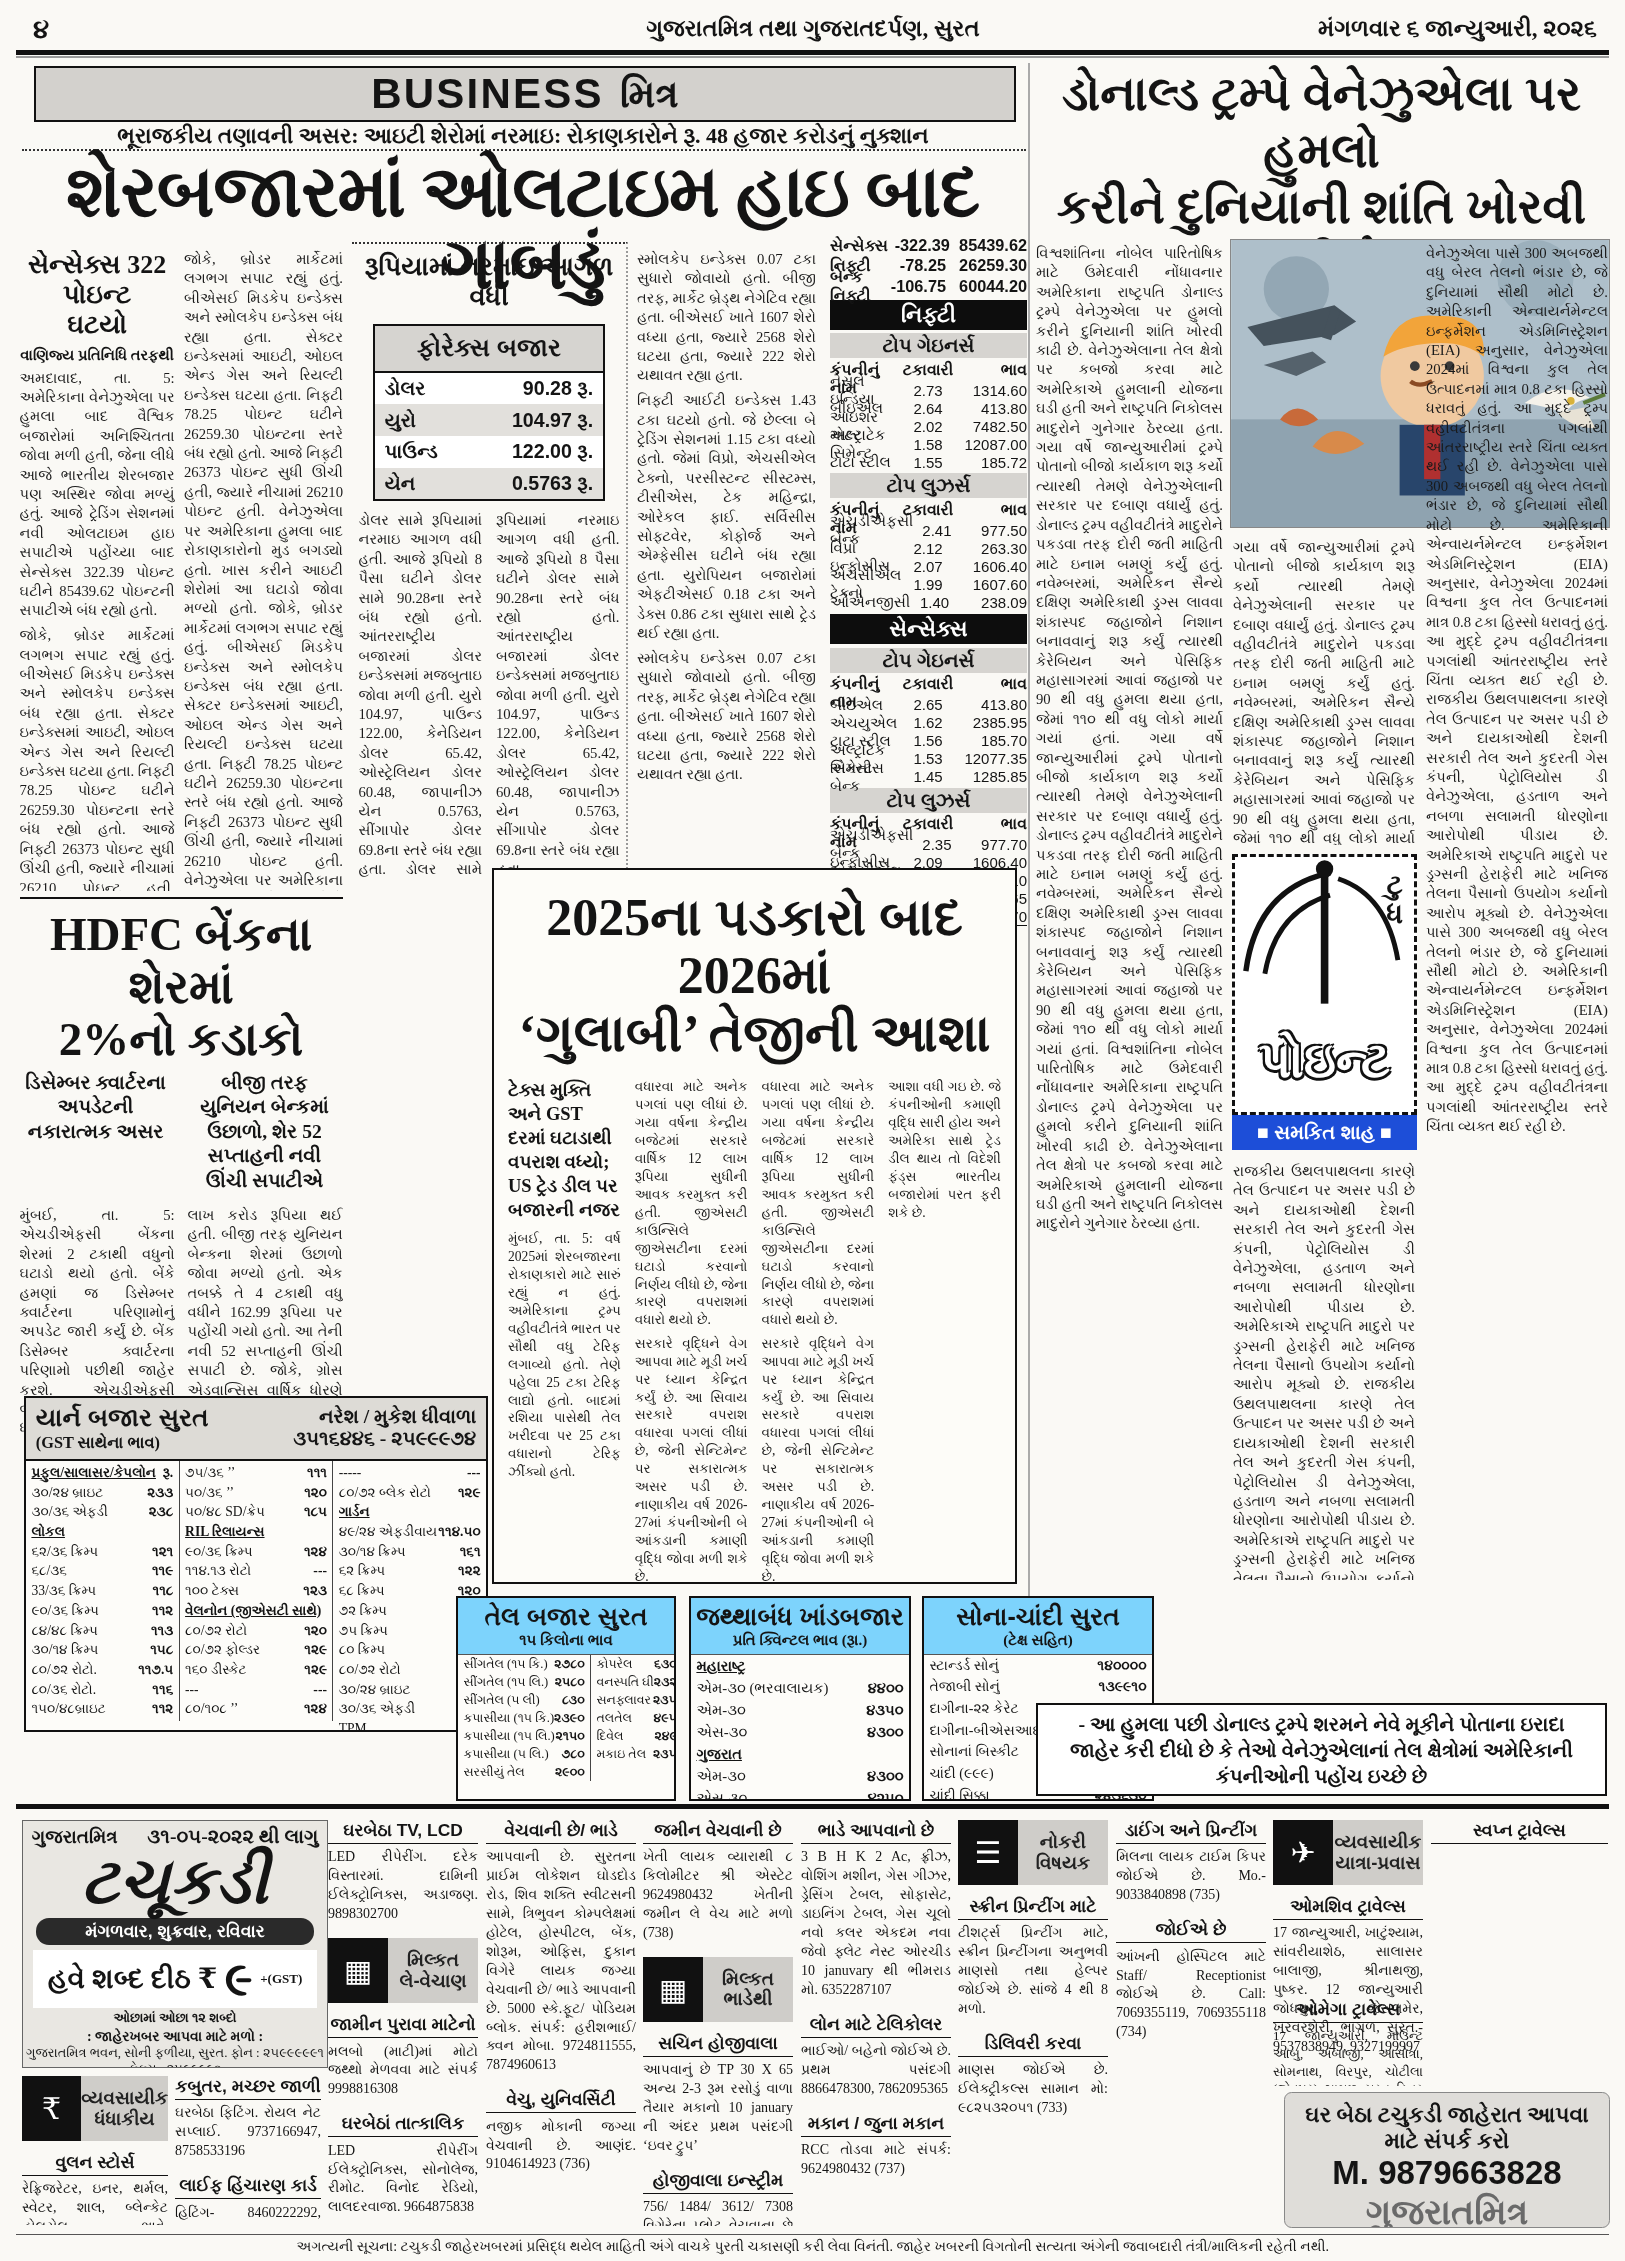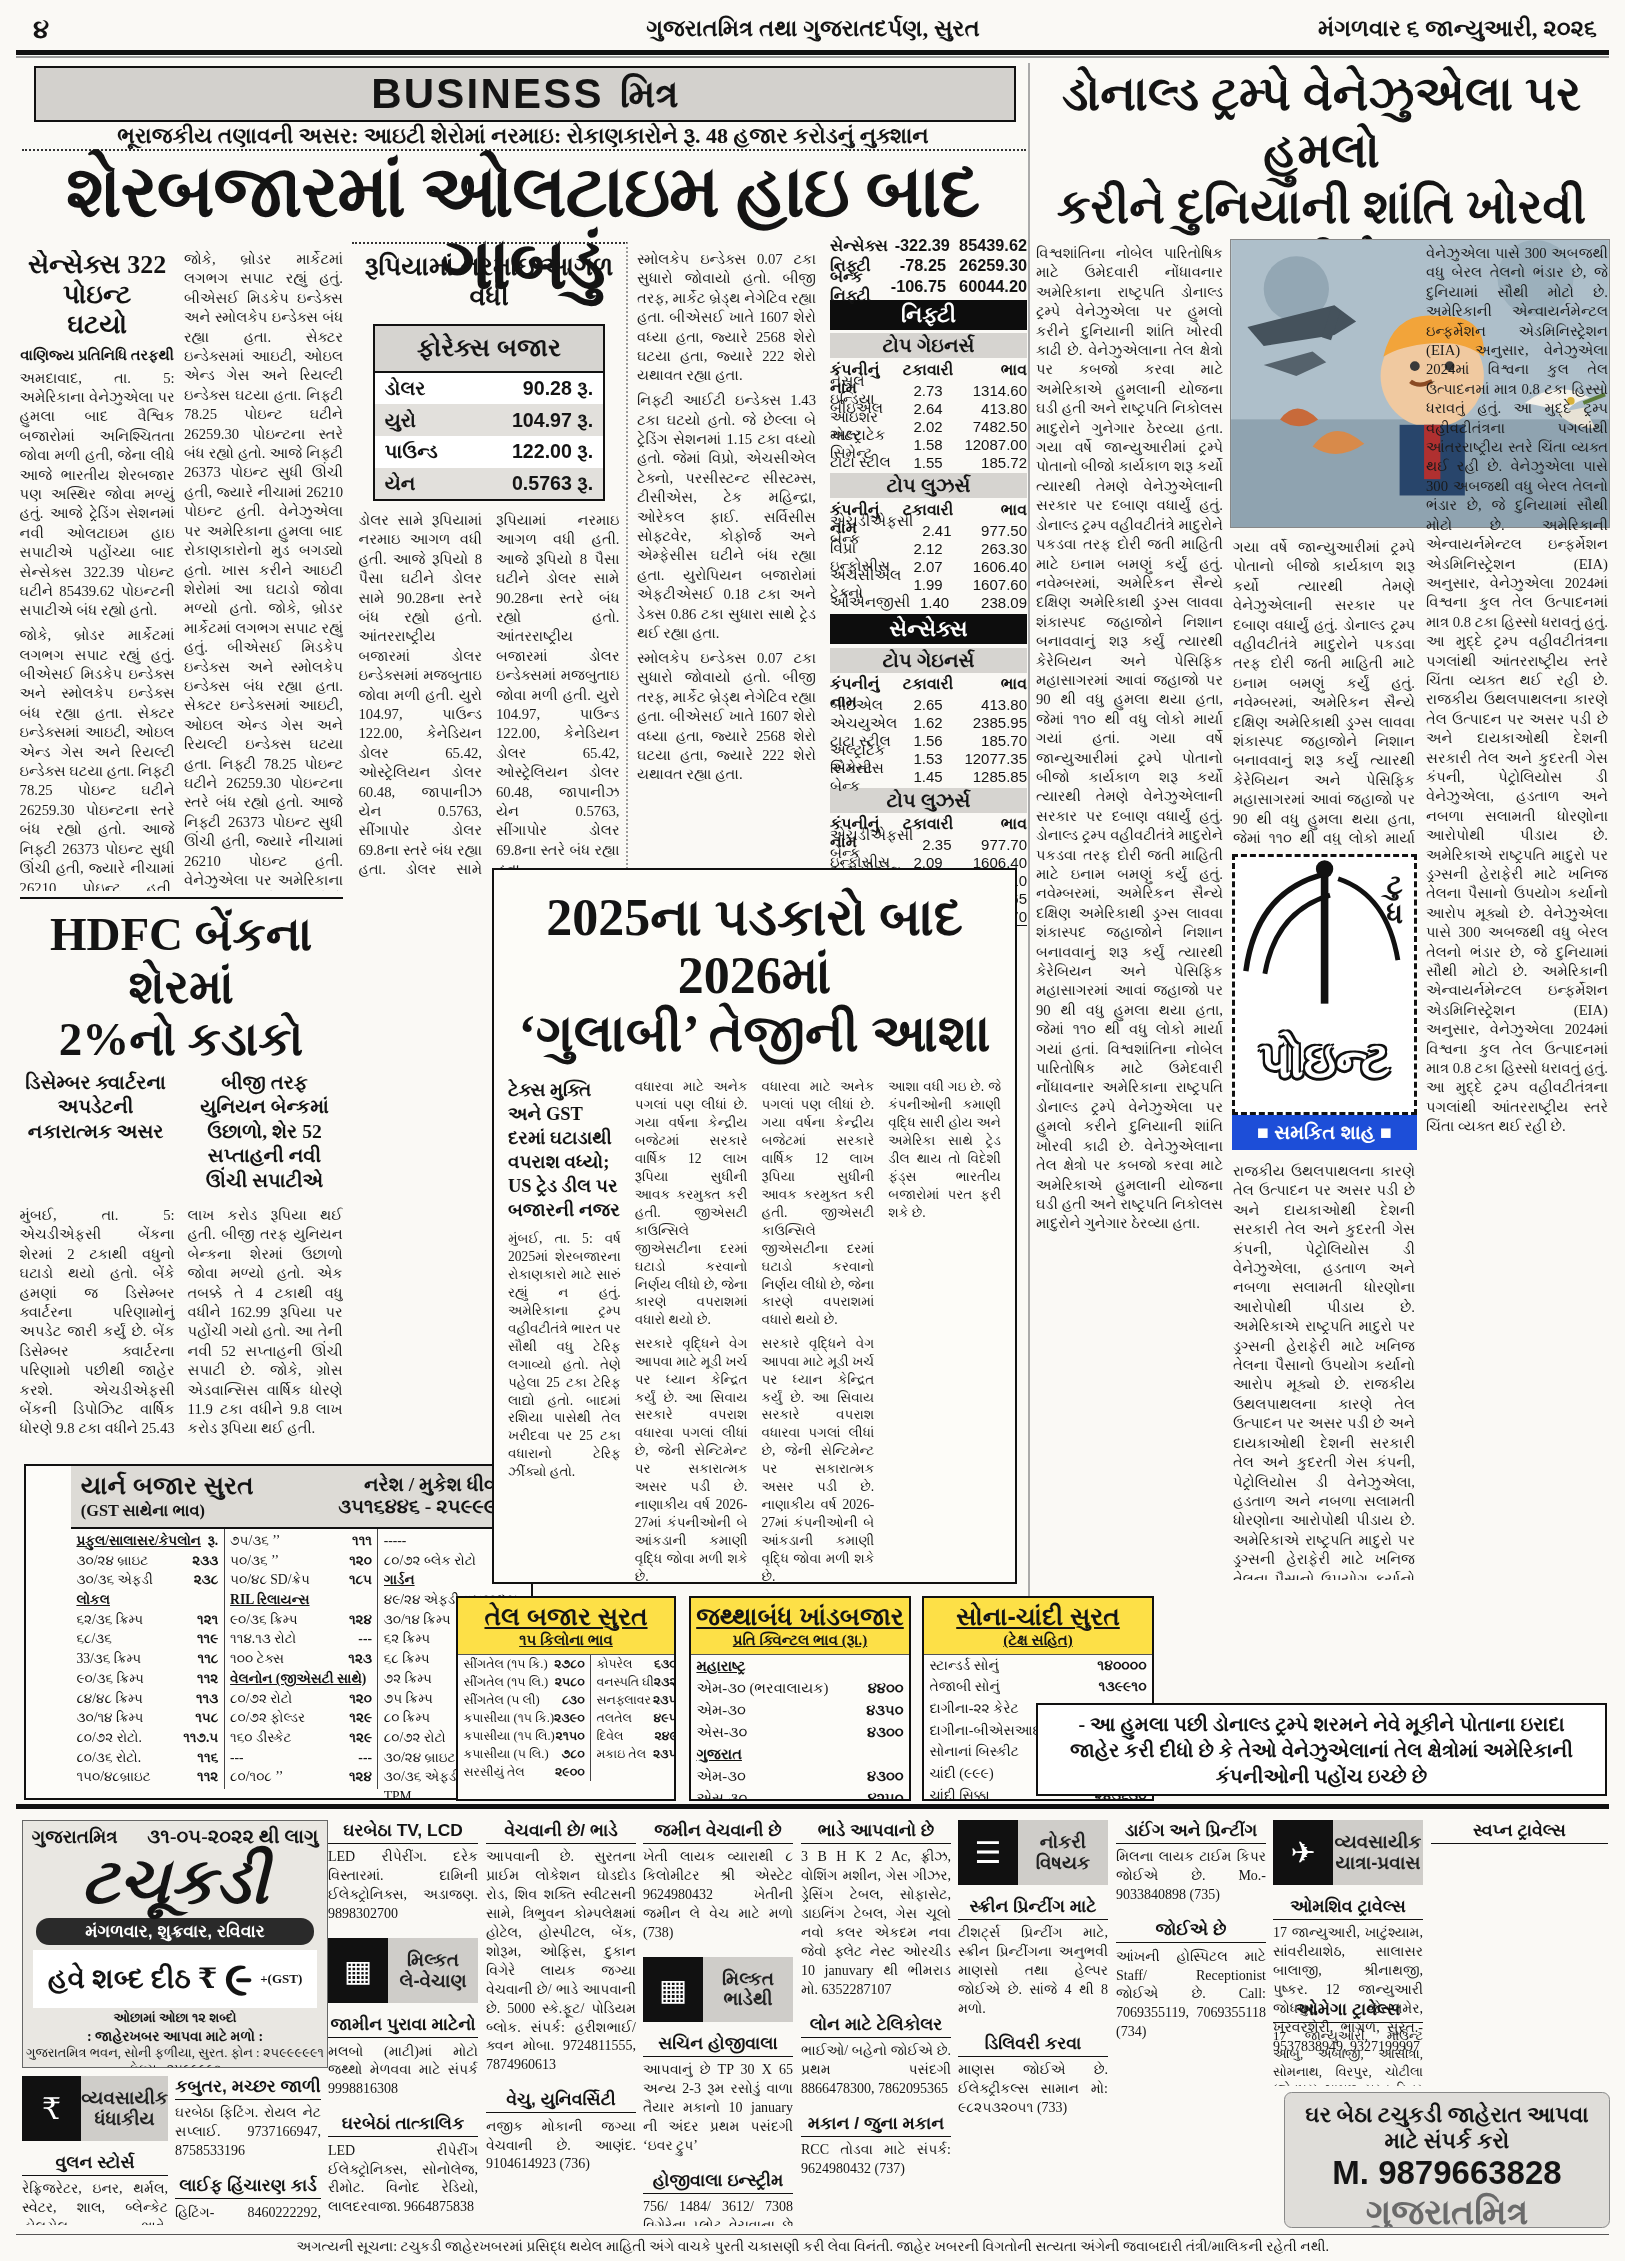--- a/index.html
+++ b/index.html
@@ -36,21 +36,21 @@
   .thead .r,.trow .r{width:73px;text-align:right;}
   
   .fxbox{border:2.2px solid #111;background:#fff;}
   .fxhead{background:#d6d4d0;font-size:25px;font-weight:bold;text-align:center;padding:7.6px 0;
           border-bottom:2.7px solid #111;font-family:"Liberation Sans",sans-serif;}
   .fxrow{display:flex;justify-content:space-between;padding:4.3px 9.8px;font-size:19.6px;font-weight:bold;
          font-family:"Liberation Sans",sans-serif;}
   div.fxrow:nth-of-type(even){background:#e2e0dc;}
   
   .pbox{border:2.2px solid #111;background:#fdfcf9;overflow:hidden;}
-  .phead{background:#fde047;text-align:center;padding:4.3px 2.2px;border-bottom:1.6px solid #555;text-decoration:underline;}
+  .phead{background:#7dd3fc;text-align:center;padding:4.3px 2.2px;border-bottom:1.6px solid #555;}
   .phead .t{font-size:25px;font-weight:900;font-family:"Liberation Sans",sans-serif;}
   .phead .s{font-size:15px;font-weight:bold;}
   .krow{display:flex;justify-content:space-between;font-size:13.6px;line-height:1.45;padding:0 5.4px;}
   .krow.khead .l{font-weight:900;text-decoration:underline;}
   .krow .l{white-space:nowrap;overflow:hidden;}
   .krow .v{font-weight:bold;}
   
   .yarnhead{background:#dddbd6;display:flex;justify-content:space-between;align-items:center;
             padding:5.4px 9.8px;border-bottom:2.2px solid #111;}
   
@@ -299,21 +299,21 @@
     <div>HDFC બેંકના શેરમાં</div>
     <div>2%નો કડાકો</div>
   </div>
   <div class="abs ctr b" style="left:19.6px;top:1071px;width:152px;font-size:19.6px;line-height:1.25;">ડિસેમ્બર ક્વાર્ટરના અપડેટની નકારાત્મક અસર</div>
   <div class="abs ctr b" style="left:187px;top:1071px;width:155px;font-size:19.6px;line-height:1.25;">બીજી તરફ યુનિયન બેન્કમાં ઉછાળો, શેર 52 સપ્તાહની નવી ઊંચી સપાટીએ</div>
   <div class="abs body-txt" style="left:19.6px;top:1206px;width:323px;height:244px;column-count:2;column-gap:13px;">
     <span>મુંબઈ, તા. 5: એચડીએફસી બેંકના શેરમાં 2 ટકાથી વધુનો ઘટાડો થયો હતો. બેંકે હમણાં જ ડિસેમ્બર ક્વાર્ટરના પરિણામોનું અપડેટ જારી કર્યું છે. બેંક ડિસેમ્બર ક્વાર્ટરના પરિણામો પછીથી જાહેર કરશે. એચડીએફસી બેંકની ડિપોઝિટ વાર્ષિક ધોરણે 9.8 ટકા વધીને 25.43 લાખ કરોડ રૂપિયા થઈ હતી.</span>
     <span>બીજી તરફ યુનિયન બેન્કના શેરમાં ઉછાળો જોવા મળ્યો હતો. એક તબક્કે તે 4 ટકાથી વધુ વધીને 162.99 રૂપિયા પર પહોંચી ગયો હતો. આ તેની નવી 52 સપ્તાહની ઊંચી સપાટી છે. જોકે, ગ્રોસ એડવાન્સિસ વાર્ષિક ધોરણે 11.9 ટકા વધીને 9.8 લાખ કરોડ રૂપિયા થઈ હતી.</span>
   </div>
 
-  <div class="abs pbox" style="left:24px;top:1464px;width:460px;height:332px;border-width:2.7px;padding-left:45px;">
+  <div class="abs pbox" style="left:24px;top:1396px;width:460px;height:332px;border-width:2.7px;">
     <div class="yarnhead">
       <div>
         <div class="b sans" style="font-size:25px;">યાર્ન બજાર સુરત</div>
         <div class="b" style="font-size:16.3px;">(GST સાથેના ભાવ)</div>
       </div>
       <div style="text-align:right;">
         <div class="b" style="font-size:19.6px;">નરેશ / મુકેશ ધીવાળા</div>
         <div class="b" style="font-size:19.6px;">૩૫૧૬૪૪૬ - ૨૫૯૯૯૭૪</div>
       </div>
     </div>

